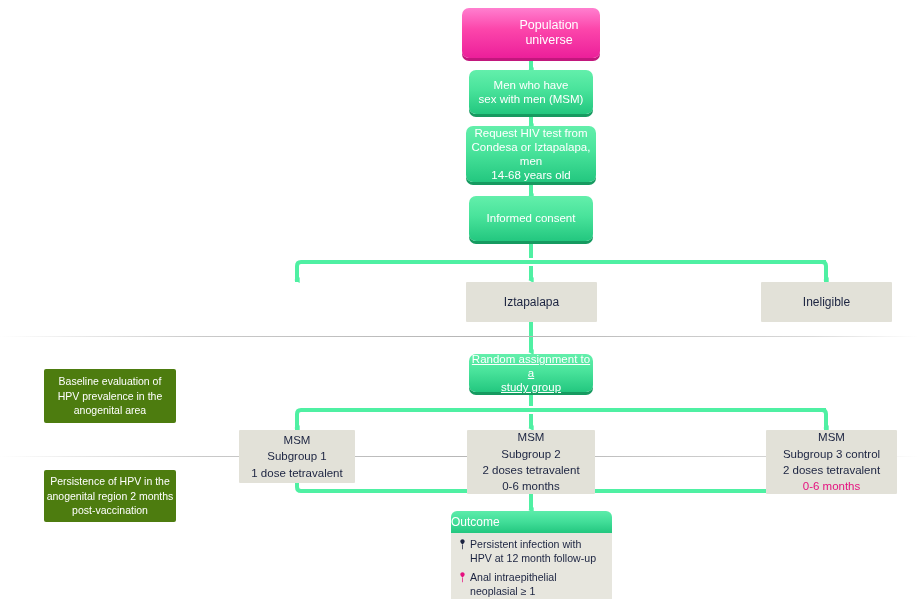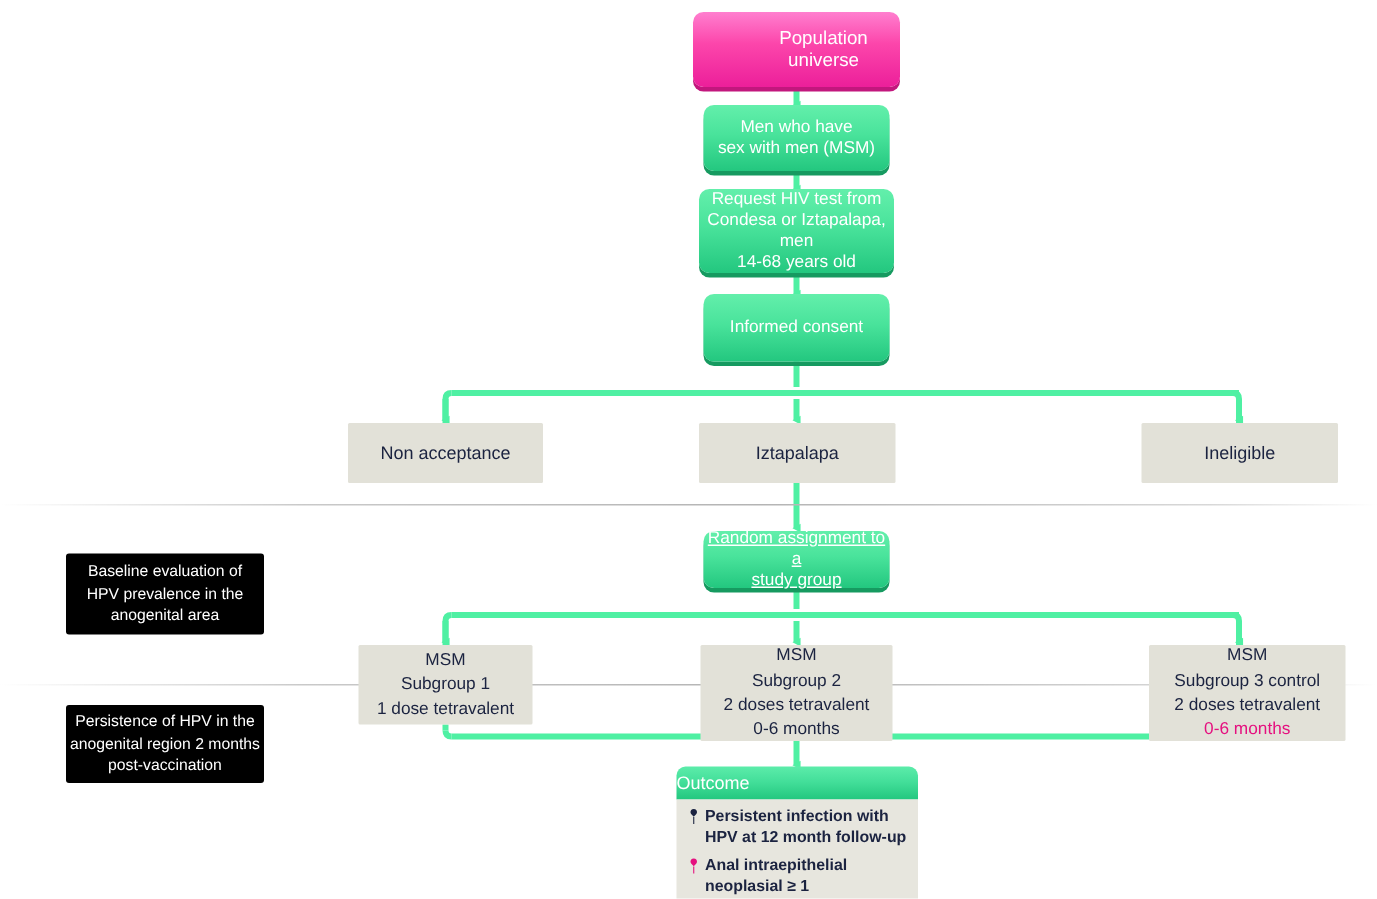--- a/index.html
+++ b/index.html
@@ -66,21 +66,21 @@
     font-size: 12px;
     border-radius: 1px;
   }
   .node-beige.multiline {
     line-height: 1.42;
     font-size: 11.5px;
   }
 
   
   .node-magenta {
-    background: #000000;
+    background: #4d7c0f;
     color: #ffffff;
     font-size: 10.5px;
     line-height: 1.42;
     border-radius: 2px;
     align-items: center;
   }
 
   .accent-magenta {
     color: #e5107f;
   }
@@ -114,21 +114,21 @@
     margin-bottom: 5px;
   }
   .outcome-item:last-child { margin-bottom: 0; }
   .outcome-bullet {
     flex: 0 0 auto;
     width: 9px;
     margin-right: 3px;
     margin-top: 1px;
     display: block;
   }
-  .outcome-text { flex: 1 1 auto; font-weight: bold; }
+  .outcome-text { flex: 1 1 auto; }
 
   .separator {
     position: absolute;
     height: 1px;
     left: 0;
     width: 918px;
     background: linear-gradient(90deg, #ffffff 0%, #c9c9c9 22%, #b4b4b4 55%, #d8d8d8 88%, #ffffff 100%);
   }
 </style>
 </head>
@@ -196,23 +196,20 @@
       <span>Request HIV test from</span><br>
       <span>Condesa or Iztapalapa, men</span><br>
       <span>14-68 years old</span>
     </span>
   </div>
 
   <div class="node node-green" style="left:469px; top:196px; width:124px; height:45px;">
     <span>Informed consent</span>
   </div>
 
-  <div class="node node-beige" style="left:232px; top:282px; width:130px; height:40px;">
-    <span>Non acceptance</span>
-  </div>
 
   <div class="node node-beige" style="left:466px; top:282px; width:131px; height:40px;">
     <span>Iztapalapa</span>
   </div>
 
   <div class="node node-beige" style="left:761px; top:282px; width:131px; height:40px;">
     <span>Ineligible</span>
   </div>
 
   <div class="node node-green" style="left:469px; top:354px; width:124px; height:38px;text-decoration:underline;">

